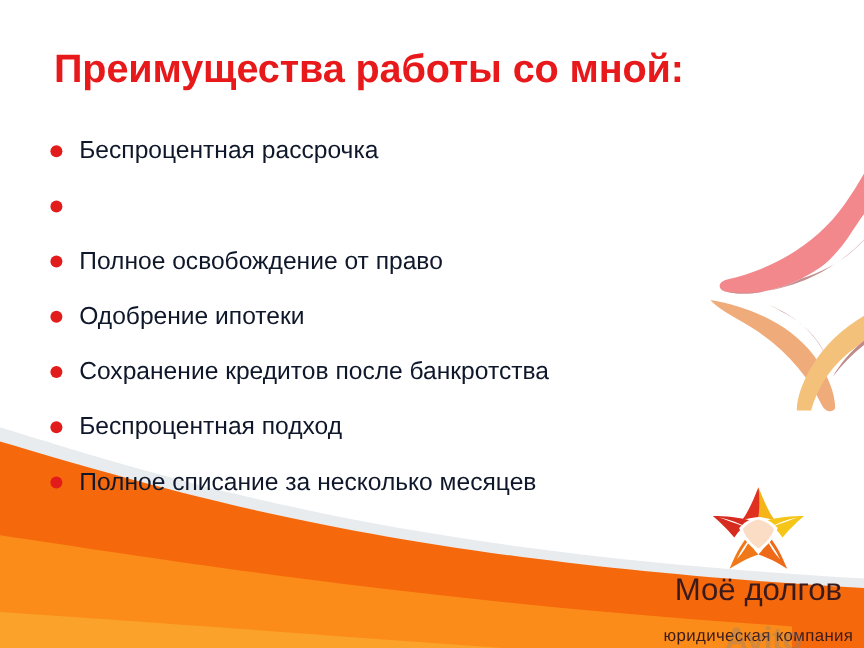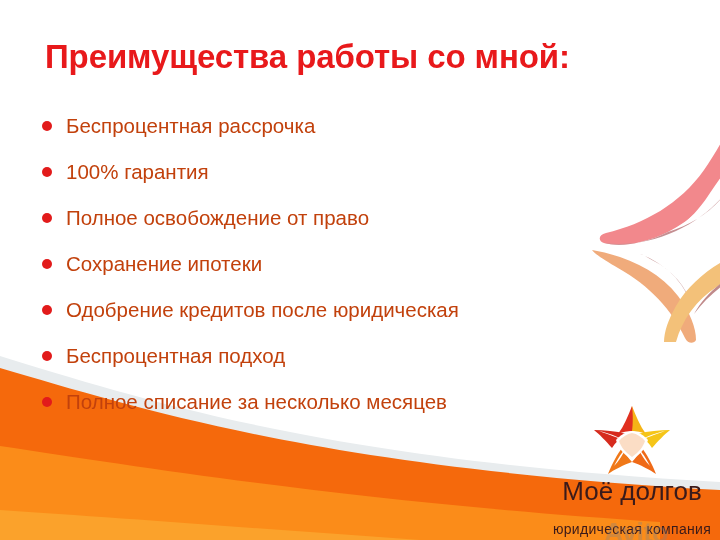--- a/index.html
+++ b/index.html
@@ -68,21 +68,21 @@
   .bullet-dot {
     width: 10px;
     height: 10px;
     border-radius: 50%;
     background: #e21b1b;
     flex: 0 0 auto;
     margin-right: 14px;
   }
   .bullet-text {
     font-size: 20.5px;
-    color: #c2410c;
+    color: #0f172a;
     white-space: nowrap;
     line-height: 1;
   }
 
   
   .logo {
     position: absolute;
     left: 552px;
     top: 404px;
     width: 160px;
@@ -157,33 +157,32 @@
 
   <div class="title">Преимущества работы со мной:</div>
 
   <ul class="bullets">
     <li class="bullet-row">
       <span class="bullet-dot"></span>
       <span class="bullet-text">Беспроцентная рассрочка</span>
     </li>
     <li class="bullet-row">
       <span class="bullet-dot"></span>
-      <span class="bullet-text">100% гарантия</span>
     </li>
     <li class="bullet-row">
       <span class="bullet-dot"></span>
       <span class="bullet-text">Полное освобождение от право</span>
     </li>
     <li class="bullet-row">
       <span class="bullet-dot"></span>
-      <span class="bullet-text">Сохранение ипотеки</span>
-    </li>
-    <li class="bullet-row">
-      <span class="bullet-dot"></span>
-      <span class="bullet-text">Одобрение кредитов после юридическая</span>
+      <span class="bullet-text">Одобрение ипотеки</span>
+    </li>
+    <li class="bullet-row">
+      <span class="bullet-dot"></span>
+      <span class="bullet-text">Сохранение кредитов после банкротства</span>
     </li>
     <li class="bullet-row">
       <span class="bullet-dot"></span>
       <span class="bullet-text">Беспроцентная подход</span>
     </li>
     <li class="bullet-row">
       <span class="bullet-dot"></span>
       <span class="bullet-text">Полное списание за несколько месяцев</span>
     </li>
   </ul>

